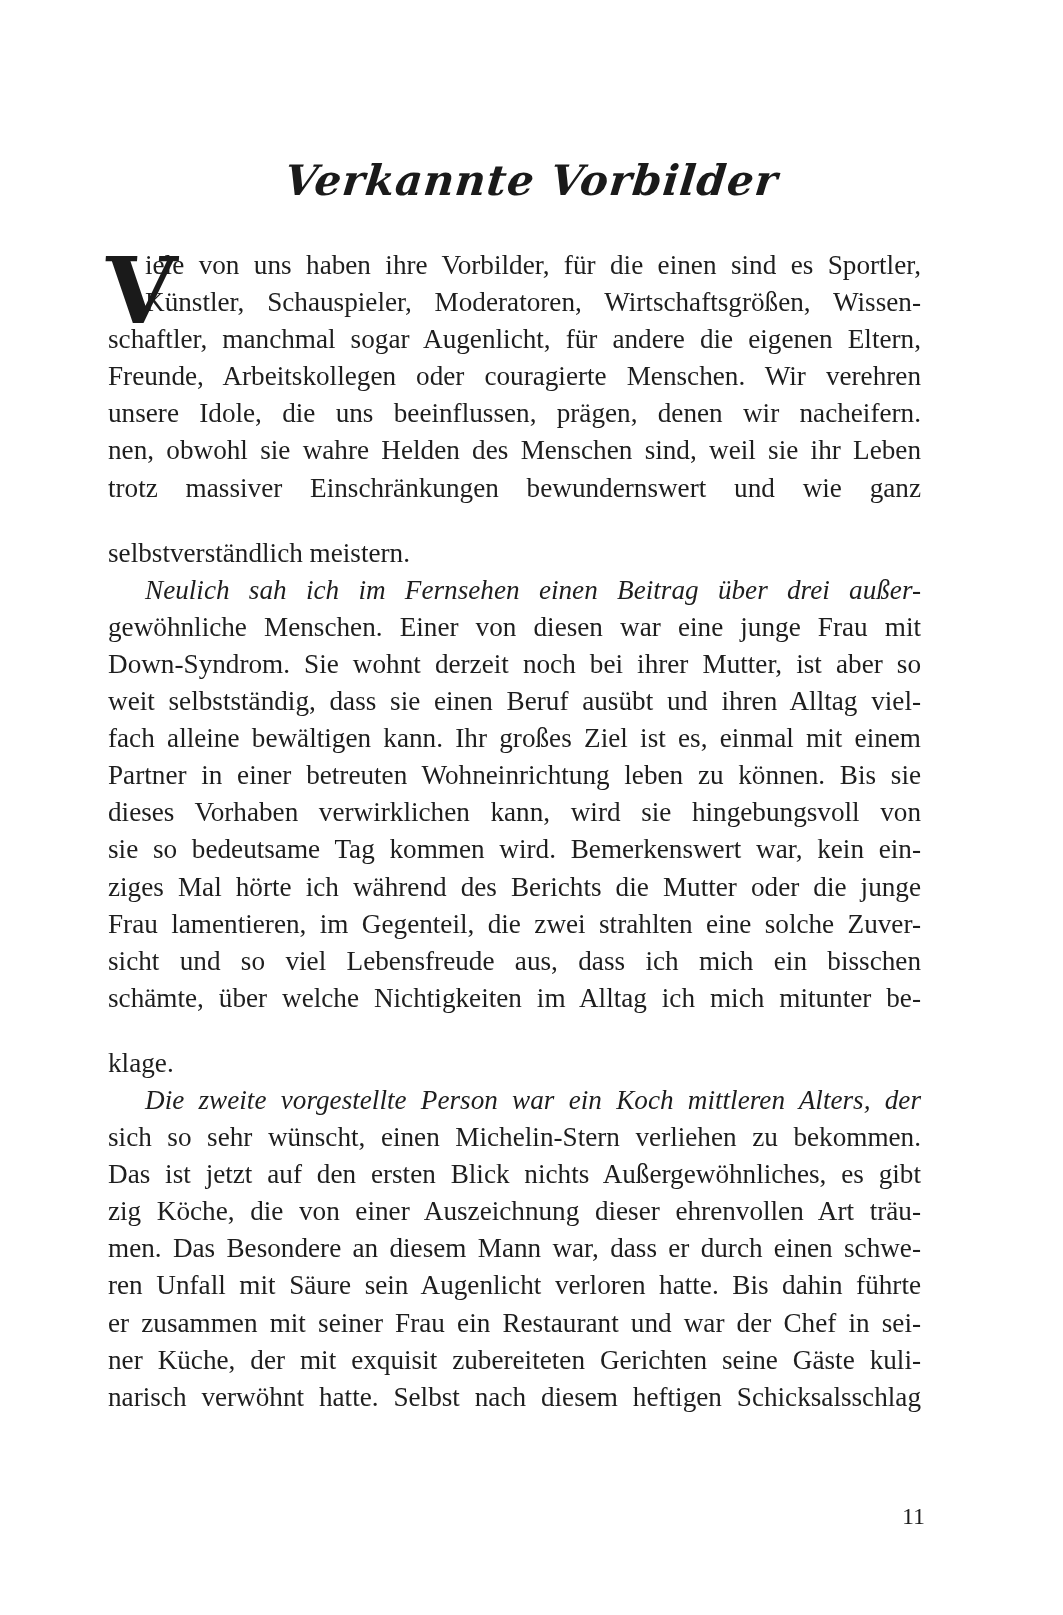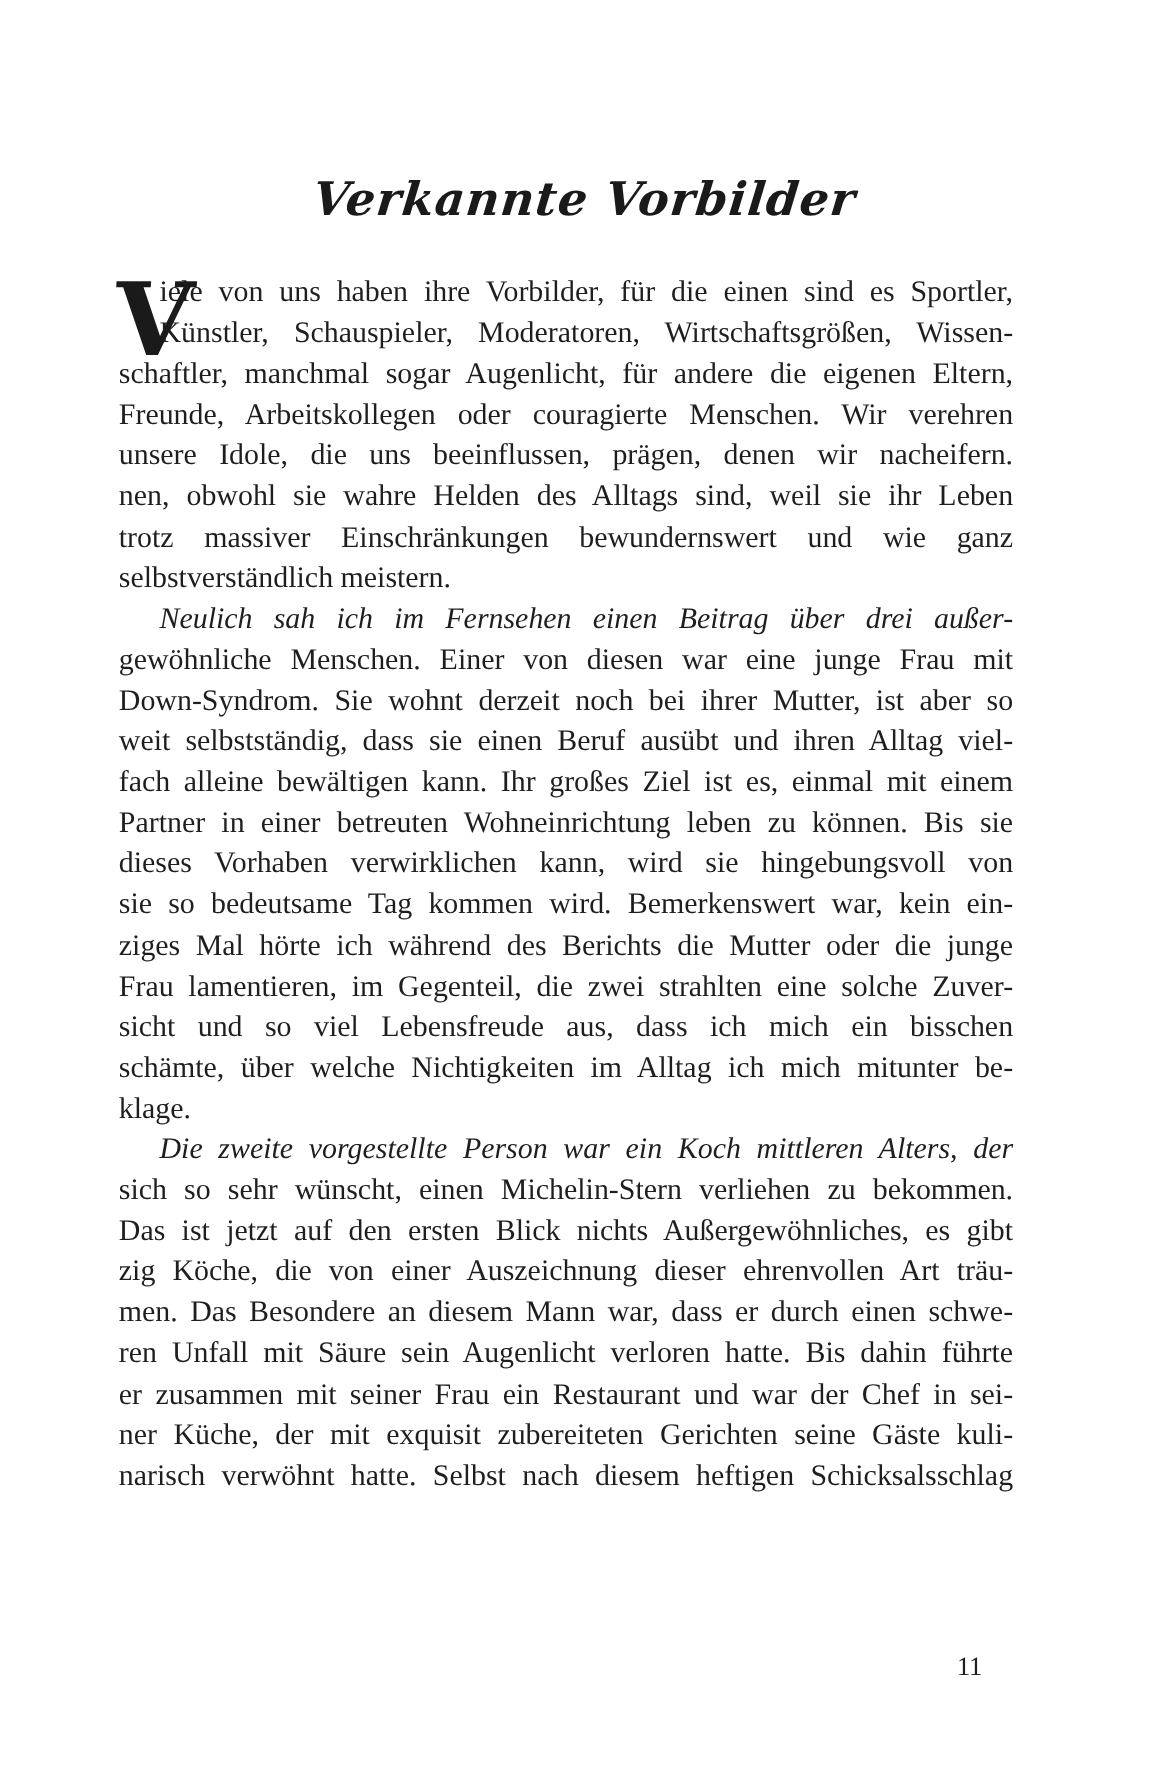--- a/index.html
+++ b/index.html
@@ -39,20 +39,21 @@
     }
     .line {
       display: block;
       white-space: nowrap;
       text-align: justify;
       text-align-last: justify;
       height: 37.1px;
     }
     .line.last {
       text-align-last: left;
+      margin-top: 28px;
     }
     .line.indent {
       padding-left: 37px;
       font-style: italic;
     }
     .line.drop-indent {
       padding-left: 37px;
     }
     .dropcap {
       position: absolute;
@@ -61,21 +62,21 @@
       font-family: "DejaVu Serif", serif;
       font-weight: bold;
       font-size: 92px;
       line-height: 80px;
       color: #1a1a1a;
       transform: skewX(-4deg);
     }
     .page-number {
       position: absolute;
       top: 1503px;
-      left: 840px;
+      left: 872px;
       width: 53px;
       text-align: right;
       font-family: "Liberation Serif", serif;
       font-size: 24px;
       color: #1e1e1e;
     }
   </style>
 </head>
 <body>
 
@@ -83,21 +84,21 @@
 
 <div class="body-text">
   <span class="dropcap">V</span>
 
   <div>
     <span class="line drop-indent">iele von uns haben ihre Vorbilder, für die einen sind es Sportler,</span>
     <span class="line drop-indent">Künstler, Schauspieler, Moderatoren, Wirtschaftsgrößen, Wissen-</span>
     <span class="line">schaftler, manchmal sogar Augenlicht, für andere die eigenen Eltern,</span>
     <span class="line">Freunde, Arbeitskollegen oder couragierte Menschen. Wir verehren</span>
     <span class="line">unsere Idole, die uns beeinflussen, prägen, denen wir nacheifern.</span>
-    <span class="line">nen, obwohl sie wahre Helden des Alltags sind, weil sie ihr Leben</span>
+    <span class="line">nen, obwohl sie wahre Helden des Menschen sind, weil sie ihr Leben</span>
     <span class="line">trotz massiver Einschränkungen bewundernswert und wie ganz</span>
     <span class="line last">selbstverständlich meistern.</span>
   </div>
 
   <div>
     <span class="line indent">Neulich sah ich im Fernsehen einen Beitrag über drei außer-</span>
     <span class="line">gewöhnliche Menschen. Einer von diesen war eine junge Frau mit</span>
     <span class="line">Down-Syndrom. Sie wohnt derzeit noch bei ihrer Mutter, ist aber so</span>
     <span class="line">weit selbstständig, dass sie einen Beruf ausübt und ihren Alltag viel-</span>
     <span class="line">fach alleine bewältigen kann. Ihr großes Ziel ist es, einmal mit einem</span>

